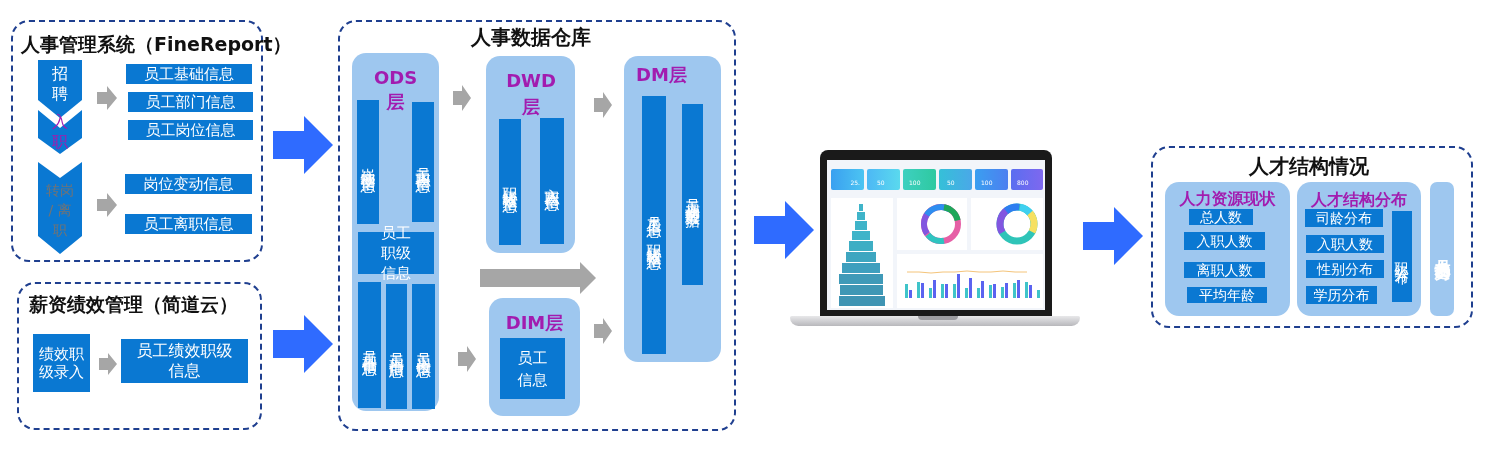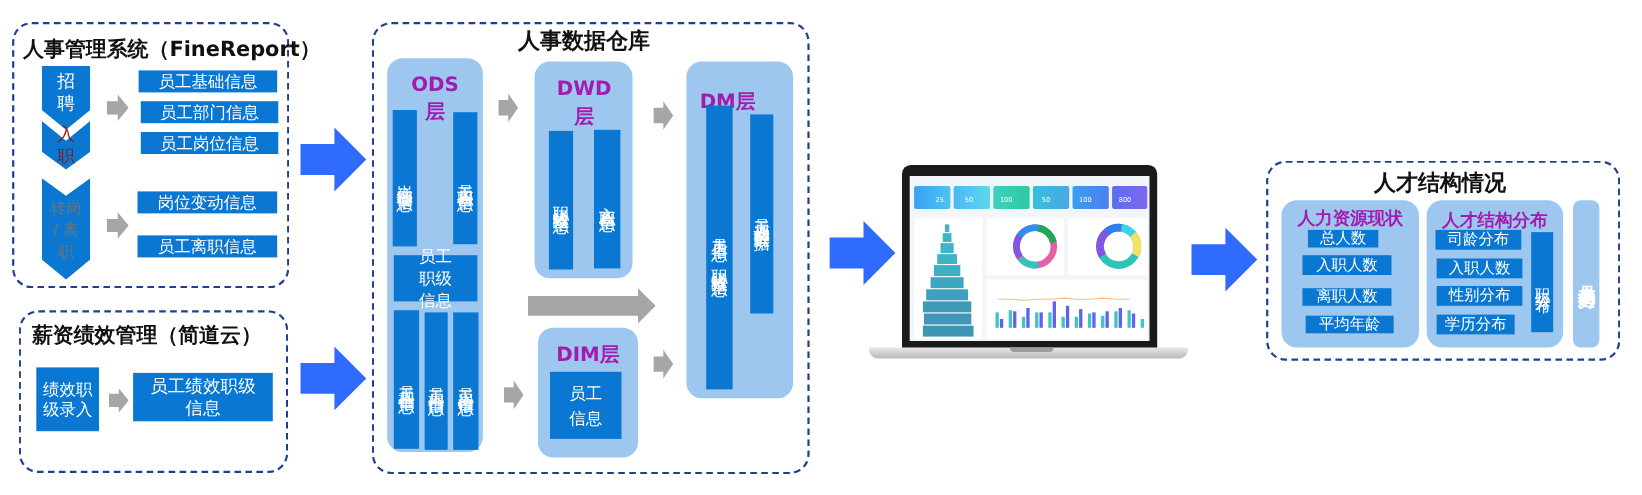--- a/index.html
+++ b/index.html
@@ -21,21 +21,21 @@
 
 <div class="abs dash" style="left:11px;top:20px;width:252px;height:242px;">
   <div class="abs title" style="left:8px;top:10px;font-size:19px;">人事管理系统（FineReport）</div>
 </div>
 
 <svg class="abs" style="left:38px;top:60px;" width="44" height="94">
   <polygon points="0,0 44,0 44,40 22,58 0,40" fill="#0a78d2"></polygon>
   <polygon points="0,50 22,68 44,50 44,78 22,94 0,78" fill="#0a78d2"></polygon>
 </svg>
 <div class="abs" style="left:52px;top:64px;width:18px;color:#fff;font-size:16px;line-height:20px;">招聘</div>
-<div class="abs" style="left:52px;top:112px;width:18px;color:#7f1d1d;font-size:16px;line-height:20px;">入职</div>
+<div class="abs" style="left:52px;top:112px;width:18px;color:#a21caf;font-size:16px;line-height:20px;">入职</div>
 
 <svg class="abs" style="left:38px;top:162px;" width="44" height="92">
   <polygon points="0,0 22,16 44,0 44,74 22,92 0,74" fill="#0a78d2"></polygon>
 </svg>
 <div class="abs" style="left:42px;top:180px;width:36px;color:#737373;font-size:14px;line-height:20px;text-align:center;">转岗 / 离职</div>
 
 <svg class="abs" style="left:97px;top:86px;" width="20" height="24">
     <polygon points="0,6 10,6 10,0 20,12 10,24 10,18 0,18" fill="#a6a6a6"></polygon>
   </svg>
 <svg class="abs" style="left:97px;top:193px;" width="20" height="24">
@@ -97,21 +97,21 @@
 <div class="abs blue hbox" style="left:500px;top:338px;width:65px;height:61px;padding:0 14px;font-size:15px;line-height:22px;">员工信息</div>
 
 <svg class="abs" style="left:594px;top:92px;" width="18" height="26">
     <polygon points="0,6 9,6 9,0 18,13 9,26 9,20 0,20" fill="#a6a6a6"></polygon>
   </svg>
 <svg class="abs" style="left:594px;top:318px;" width="18" height="26">
     <polygon points="0,6 9,6 9,0 18,13 9,26 9,20 0,20" fill="#a6a6a6"></polygon>
   </svg>
 
 <div class="abs light" style="left:624px;top:56px;width:97px;height:306px;"></div>
-<div class="abs layer-title" style="left:624px;top:82px;width:75px;">DM层</div>
+<div class="abs layer-title" style="left:624px;top:64px;width:75px;">DM层</div>
 <div class="abs blue vert" style="left:642px;top:96px;width:24px;height:258px;">员工信息+职级绩效信息</div>
 <div class="abs blue vert" style="left:682px;top:104px;width:21px;height:181px;">员工变动趋势数据</div>
 
 <svg class="abs" style="left:754px;top:201px;" width="60" height="58">
     <polygon points="0,15 31,15 31,0 60,29 31,58 31,43 0,43" fill="#2f6bff"></polygon>
   </svg>
 
 <div class="abs" style="left:790px;top:148px;width:290px;height:182px;">
 
   <div class="abs" style="left:30px;top:2px;width:232px;height:168px;background:#1a1a1a;border-radius:8px 8px 0 0;"></div>

